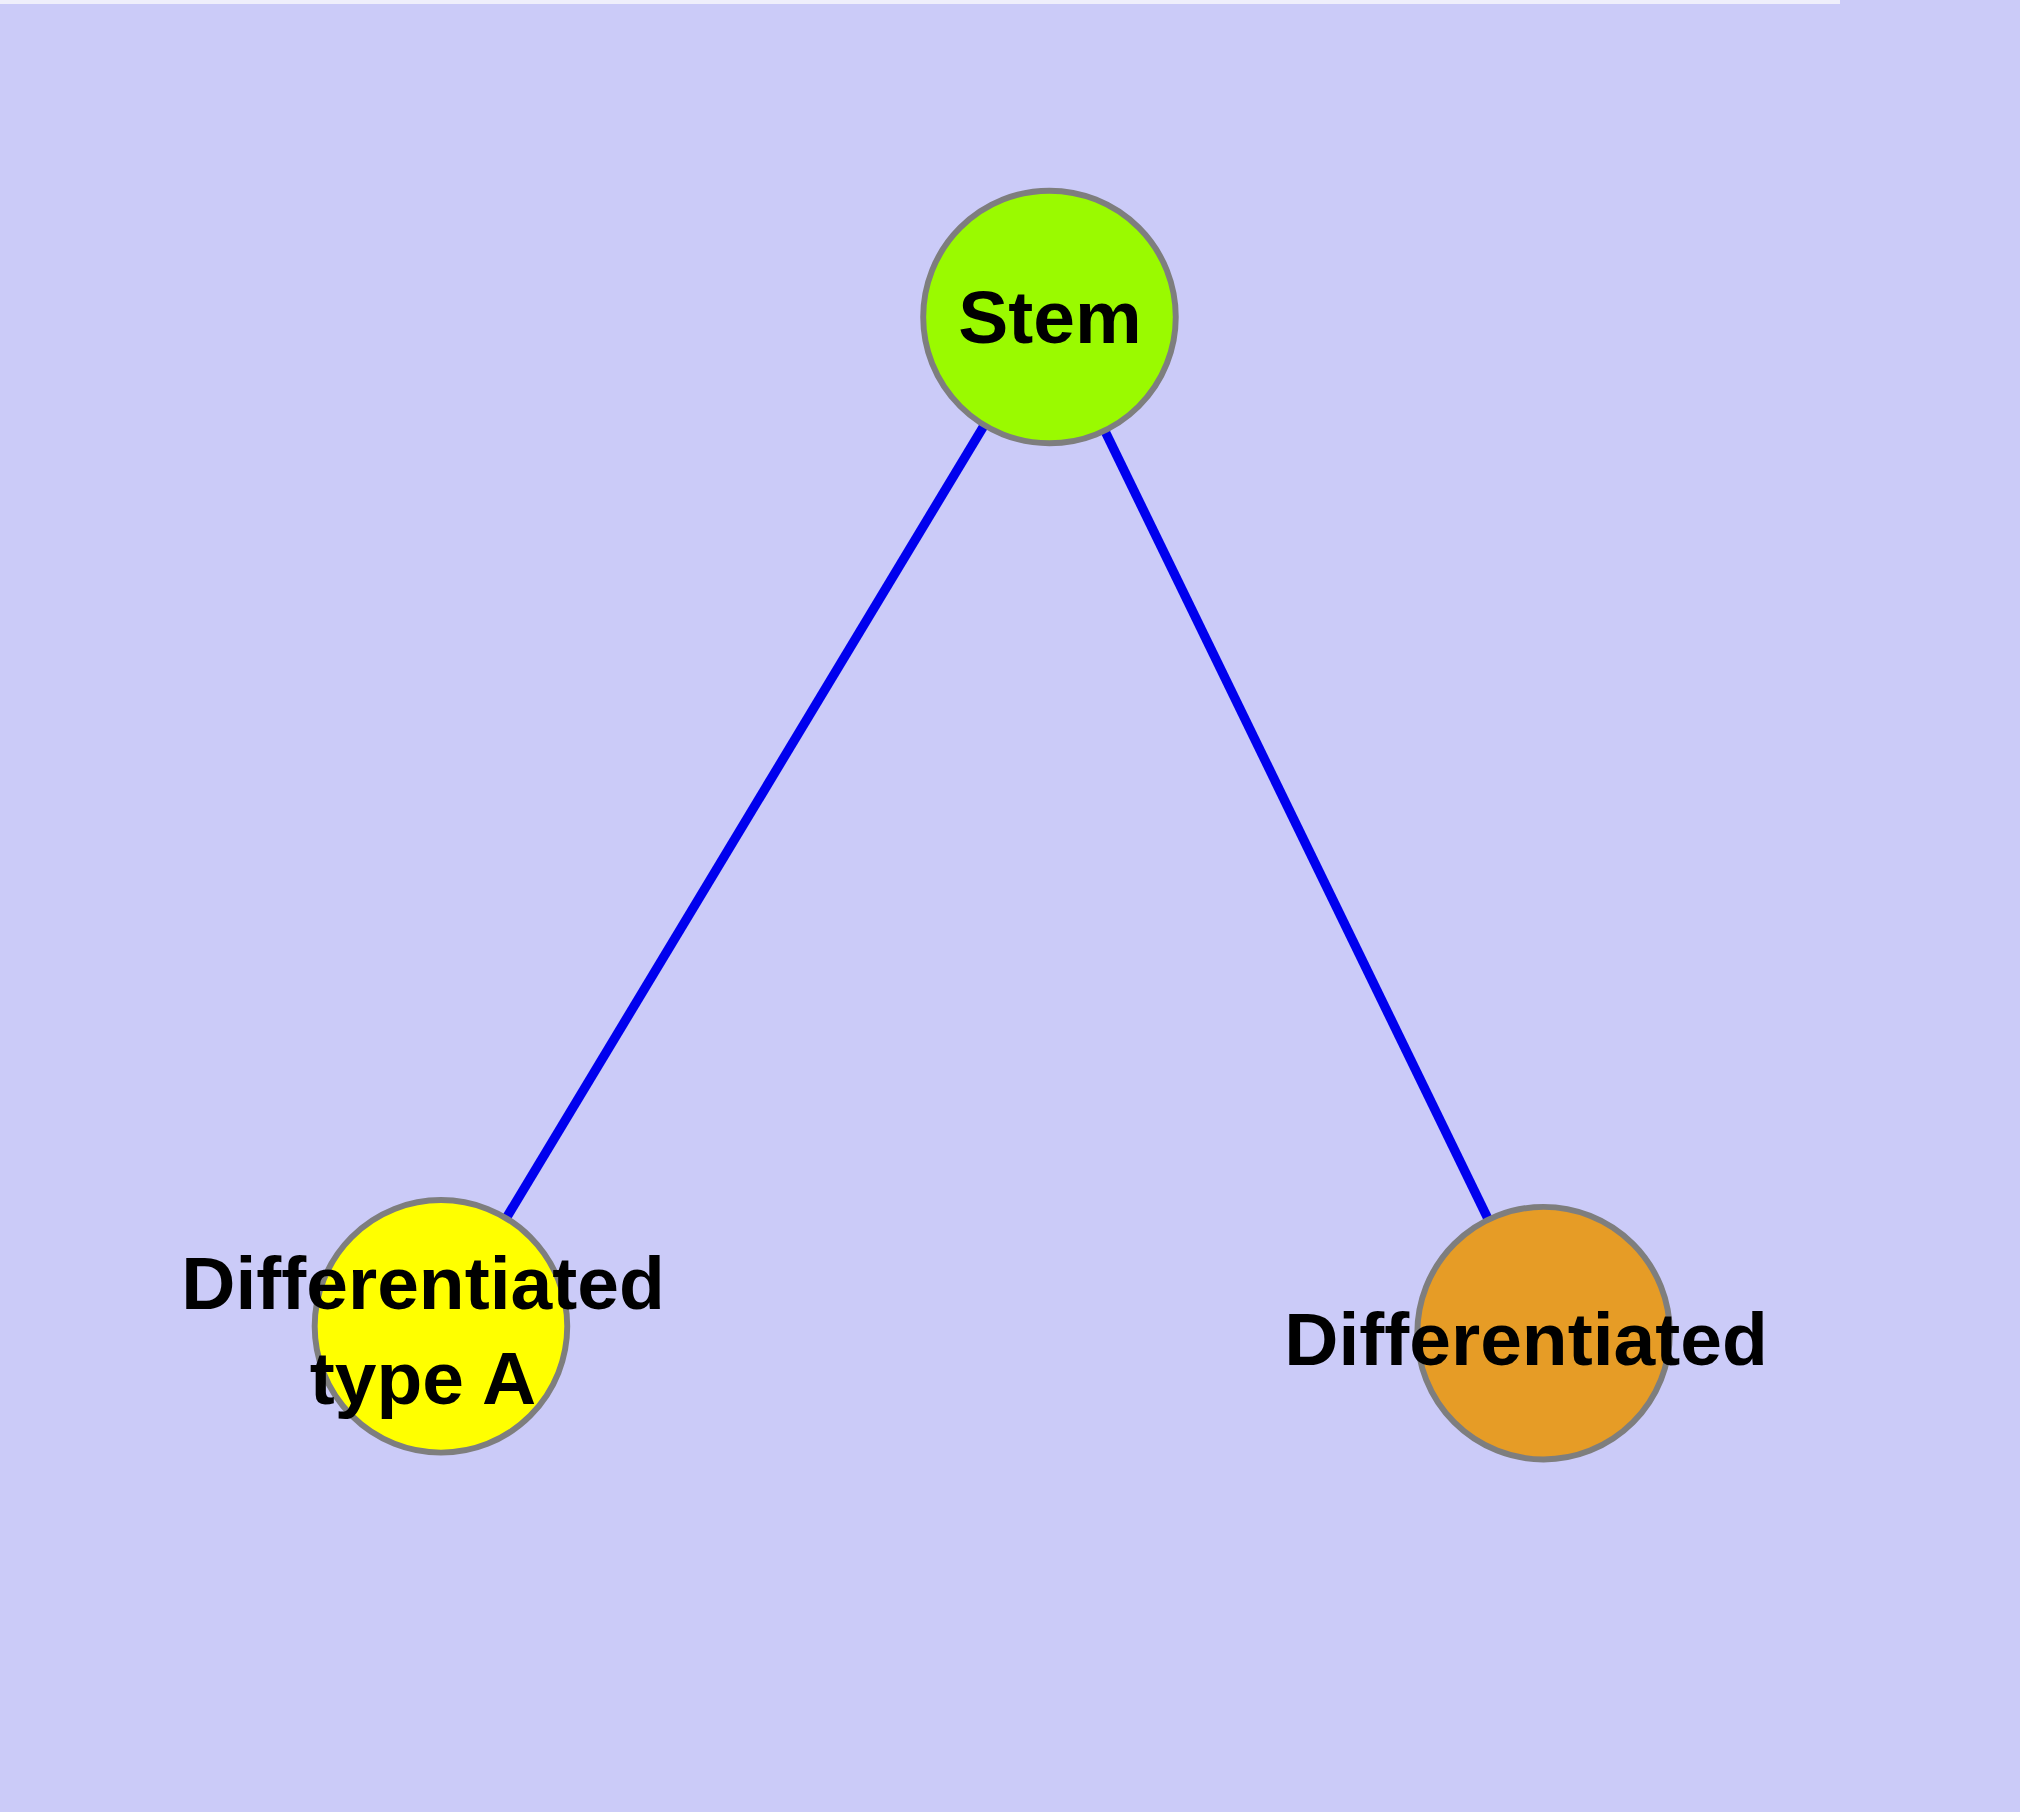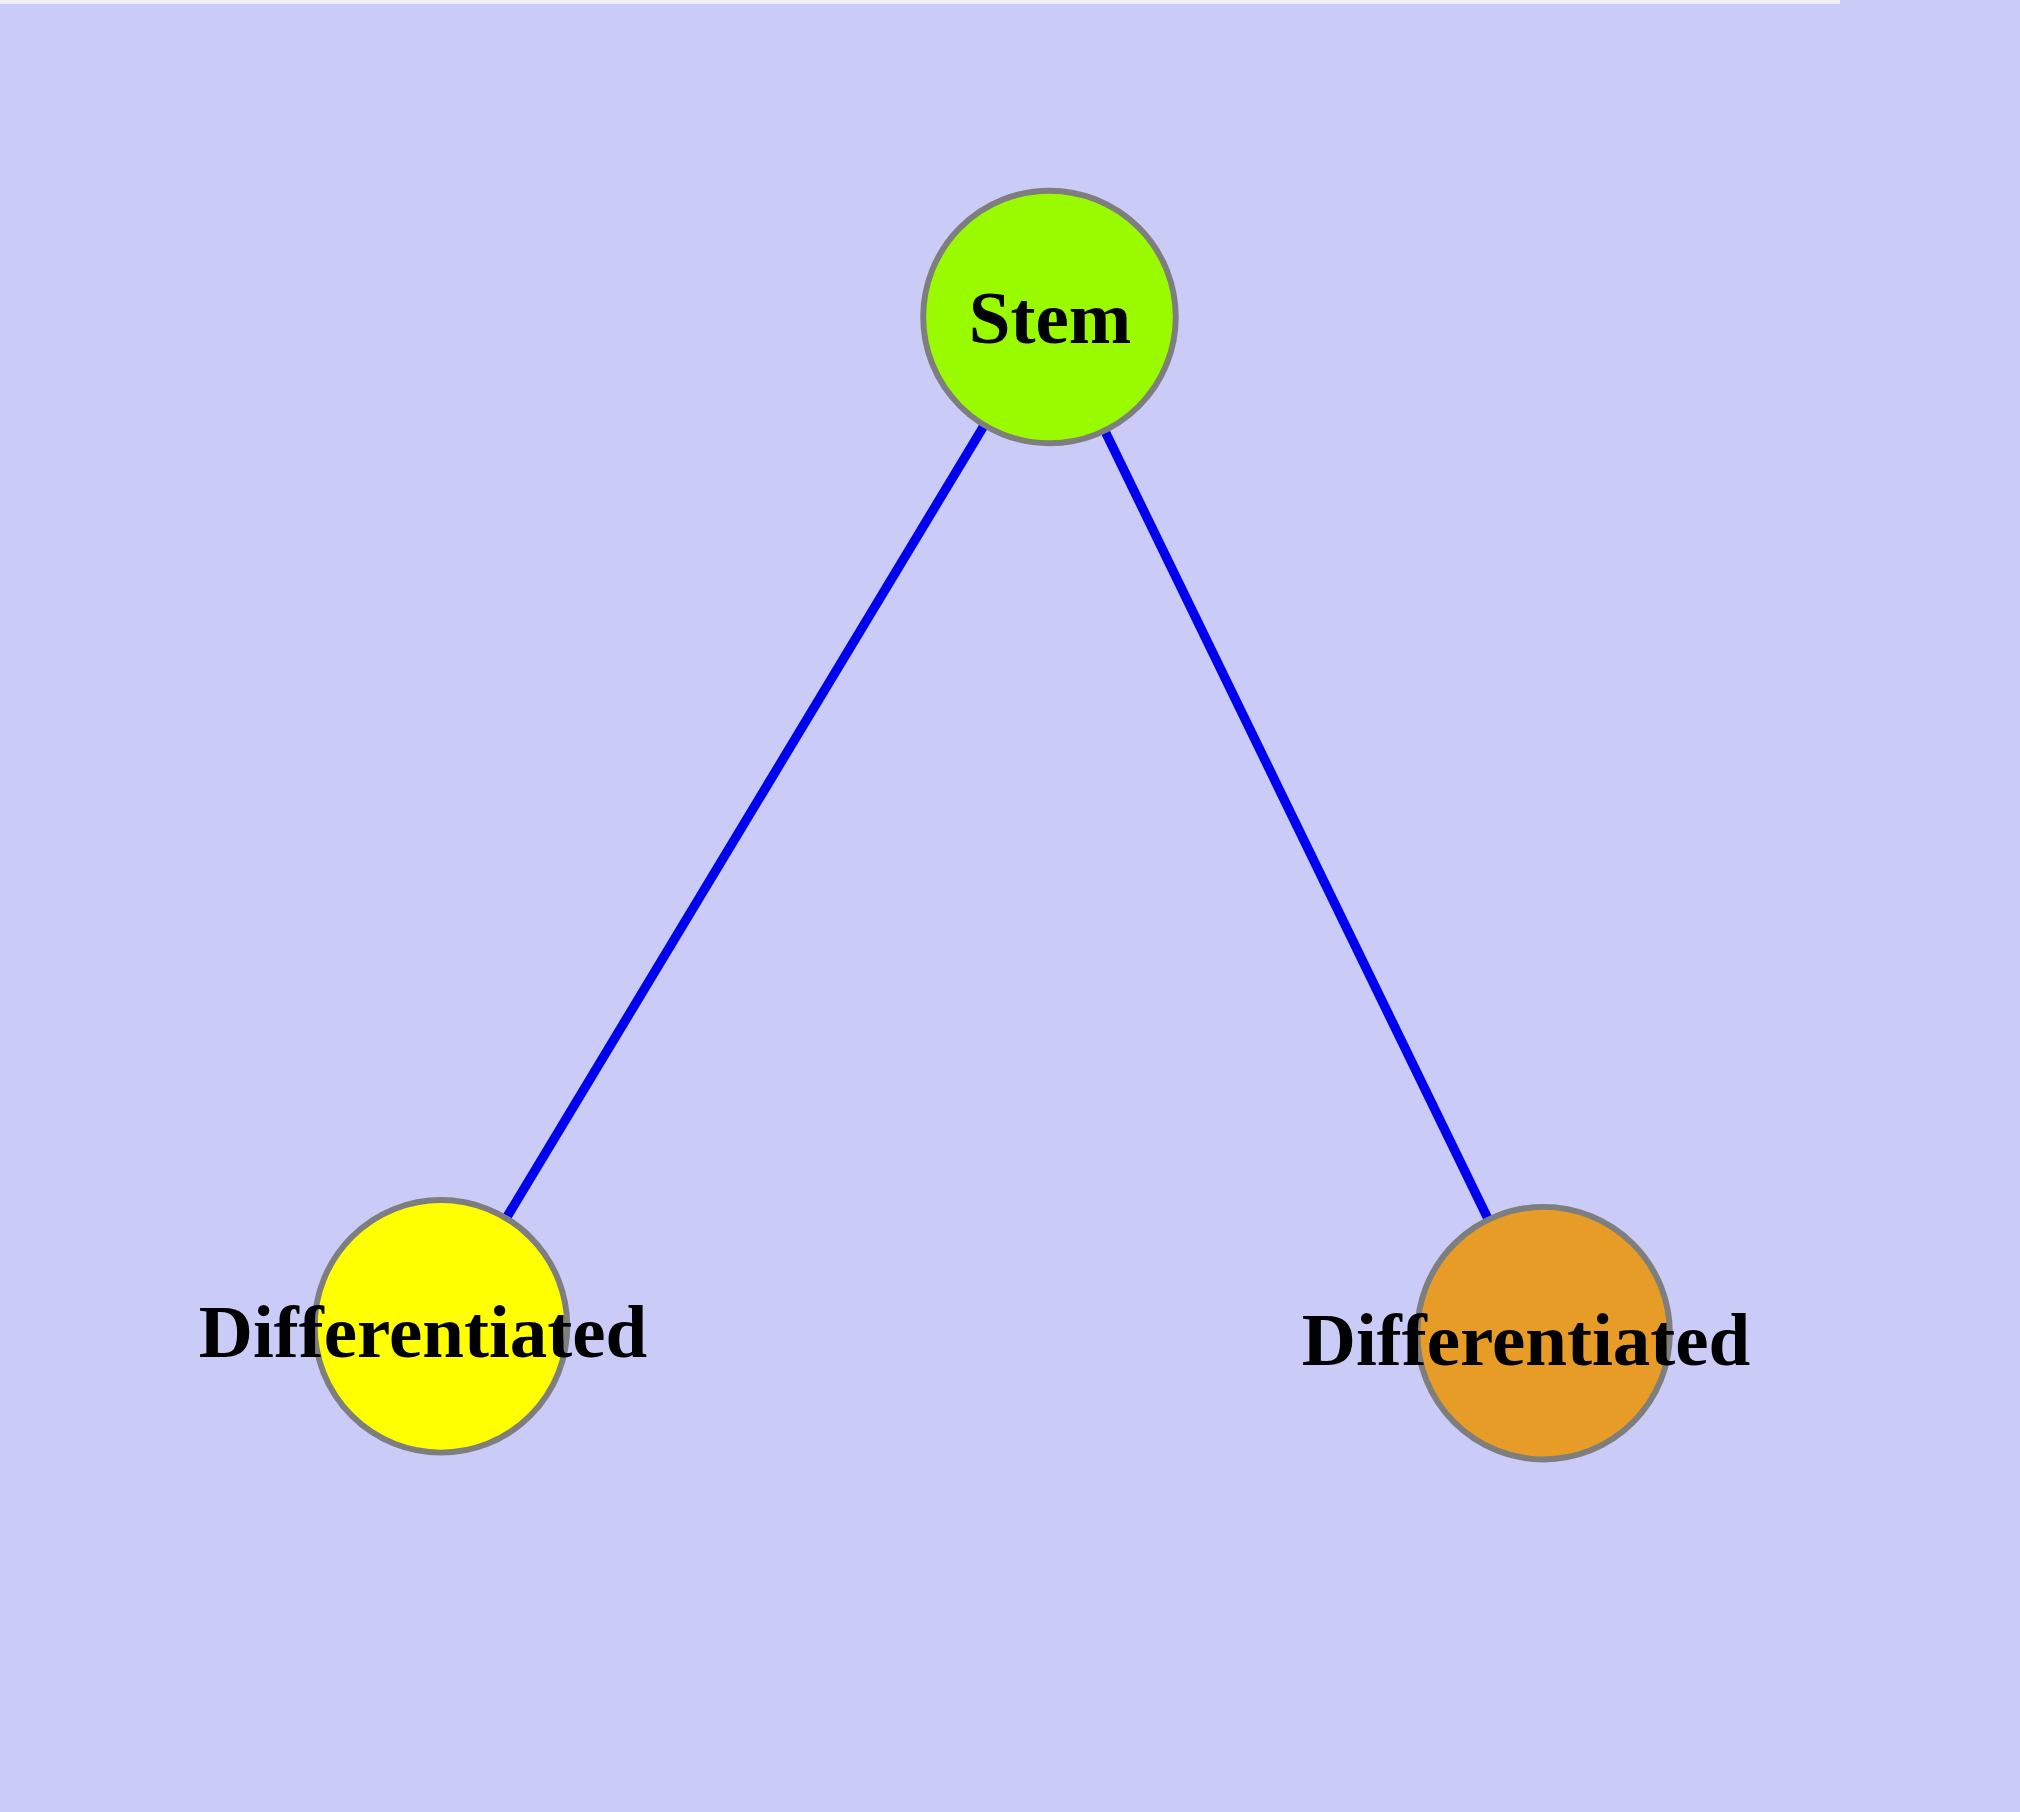--- a/index.html
+++ b/index.html
@@ -5,21 +5,21 @@
   html, body {
     margin: 0;
     padding: 0;
     background: #CBCBF8;
   }
   .canvas {
     position: relative;
     width: 1840px;
     height: 1812px;
     overflow: hidden;
-    font-family: Liberation Serif, serif;
+    font-family: Liberation Sans, sans-serif;
   }
   .top-strip {
     position: absolute;
     left: 0; top: 0;
     width: 2021px; height: 4.2px;
     background: #EFEFFB;
     z-index: 3;
   }
   svg.graph {
     position: absolute;
@@ -67,20 +67,21 @@
 
     <circle class="node-circle" cx="1821" cy="1573" r="149" fill="#E69C26" stroke="#7E7E7E"></circle>
   </svg>
 
   <div class="node-label" style="left:1050px; top:317px;">
     <div>Stem</div>
   </div>
 
   <div class="node-label" style="left:423px; top:1331px;">
     <div>Differentiated</div>
+    <div>type A</div>
   </div>
 
   <div class="node-label" style="left:1526px; top:1339px;">
     <div>Differentiated</div>
   </div>
 
 </div>
 
 
 </body></html>

